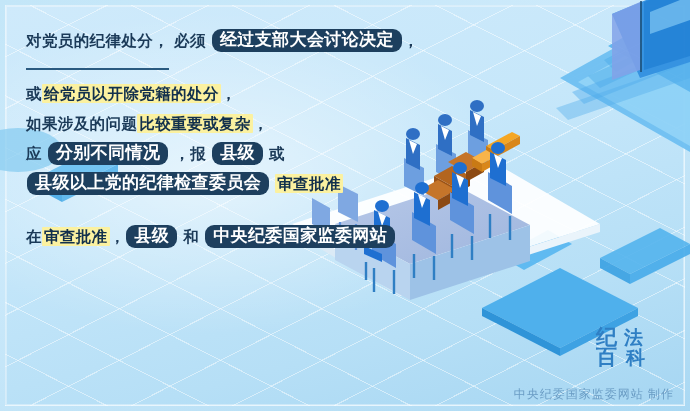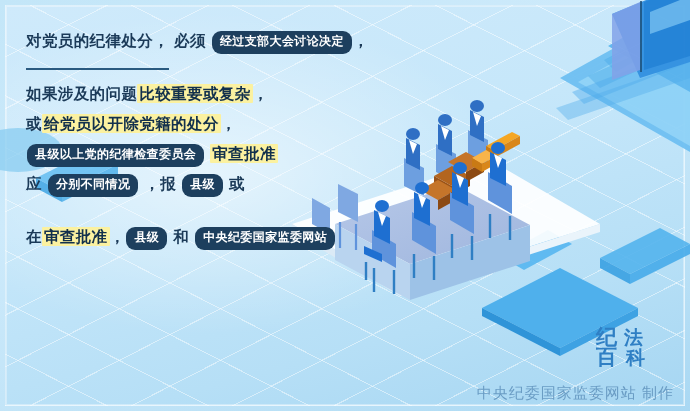--- a/index.html
+++ b/index.html
@@ -55,21 +55,21 @@
     font-weight:bold;
     border-radius:1px;
   }
   .pill{
     display:inline-block;
     background:#1d3f5e;
     color:#ffffff;
     border-radius:9px;
     padding:1.5px 8px 2.5px 8px;
     font-weight:bold;
-    font-size:12px;
+    font-size:17px;
     line-height:19px;
     vertical-align:1px;
     margin:0 1px;
   }
   .ul{
     border-bottom:2px solid #2a5a80;
     padding-bottom:19px;
   }
   .gap{display:inline-block;width:5px;}
   .para-sp{height:17px;}
@@ -87,21 +87,21 @@
     font-family:"DejaVu Sans",sans-serif;
   }
   #lg-ji{left:2px;top:0px;font-size:21px;}
   #lg-fa{left:30px;top:2px;font-size:19px;}
   #lg-bai{left:2px;top:20px;font-size:21px;}
   #lg-ke{left:32px;top:22px;font-size:19px;}
 
   
   #footer{
     position:absolute;right:16px;bottom:8px;z-index:45;
-    font-size:15px;color:#6a9cc4;letter-spacing:1px;margin-left:18px;
+    font-size:12px;color:#6a9cc4;letter-spacing:1px;margin-left:18px;
   }
 </style>
 </head>
 <body>
 
 <div id="stage">
 
   <div id="frame"></div>
   <div id="grid"></div>
   <div id="glow"></div>
@@ -252,30 +252,30 @@
     <div class="para">
       <div class="line">
         <span class="plain ul">对党员的纪律处分，</span><span class="gap"></span><span class="plain">必须</span><span class="gap"></span><span class="pill">经过支部大会讨论决定</span><span class="plain">，</span>
       </div>
     </div>
 
     <div class="para-sp"></div>
 
     <div class="para">
       <div class="line">
+        <span class="plain">或</span><span class="hl">给党员以开除党籍的处分</span><span class="plain">，</span>
+      </div>
+      <div class="line">
         <span class="plain">如果涉及的问题</span><span class="hl">比较重要或复杂</span><span class="plain">，</span>
       </div>
       <div class="line">
-        <span class="plain">或</span><span class="hl">给党员以开除党籍的处分</span><span class="plain">，</span>
+        <span class="plain">应</span><span class="gap"></span><span class="pill">分别不同情况</span><span class="gap"></span><span class="plain">，报</span><span class="gap"></span><span class="pill">县级</span><span class="gap"></span><span class="plain">或</span>
       </div>
       <div class="line">
         <span class="pill">县级以上党的纪律检查委员会</span><span class="gap"></span><span class="hl">审查批准</span>
-      </div>
-      <div class="line">
-        <span class="plain">应</span><span class="gap"></span><span class="pill">分别不同情况</span><span class="gap"></span><span class="plain">，报</span><span class="gap"></span><span class="pill">县级</span><span class="gap"></span><span class="plain">或</span>
       </div>
     </div>
 
     <div class="para-sp"></div>
 
     <div class="para">
       <div class="line">
         <span class="plain">在</span><span class="hl">审查批准</span><span class="plain">，</span><span class="pill">县级</span><span class="gap"></span><span class="plain">和</span><span class="gap"></span><span class="pill">中央纪委国家监委网站</span>
       </div>
     </div>

